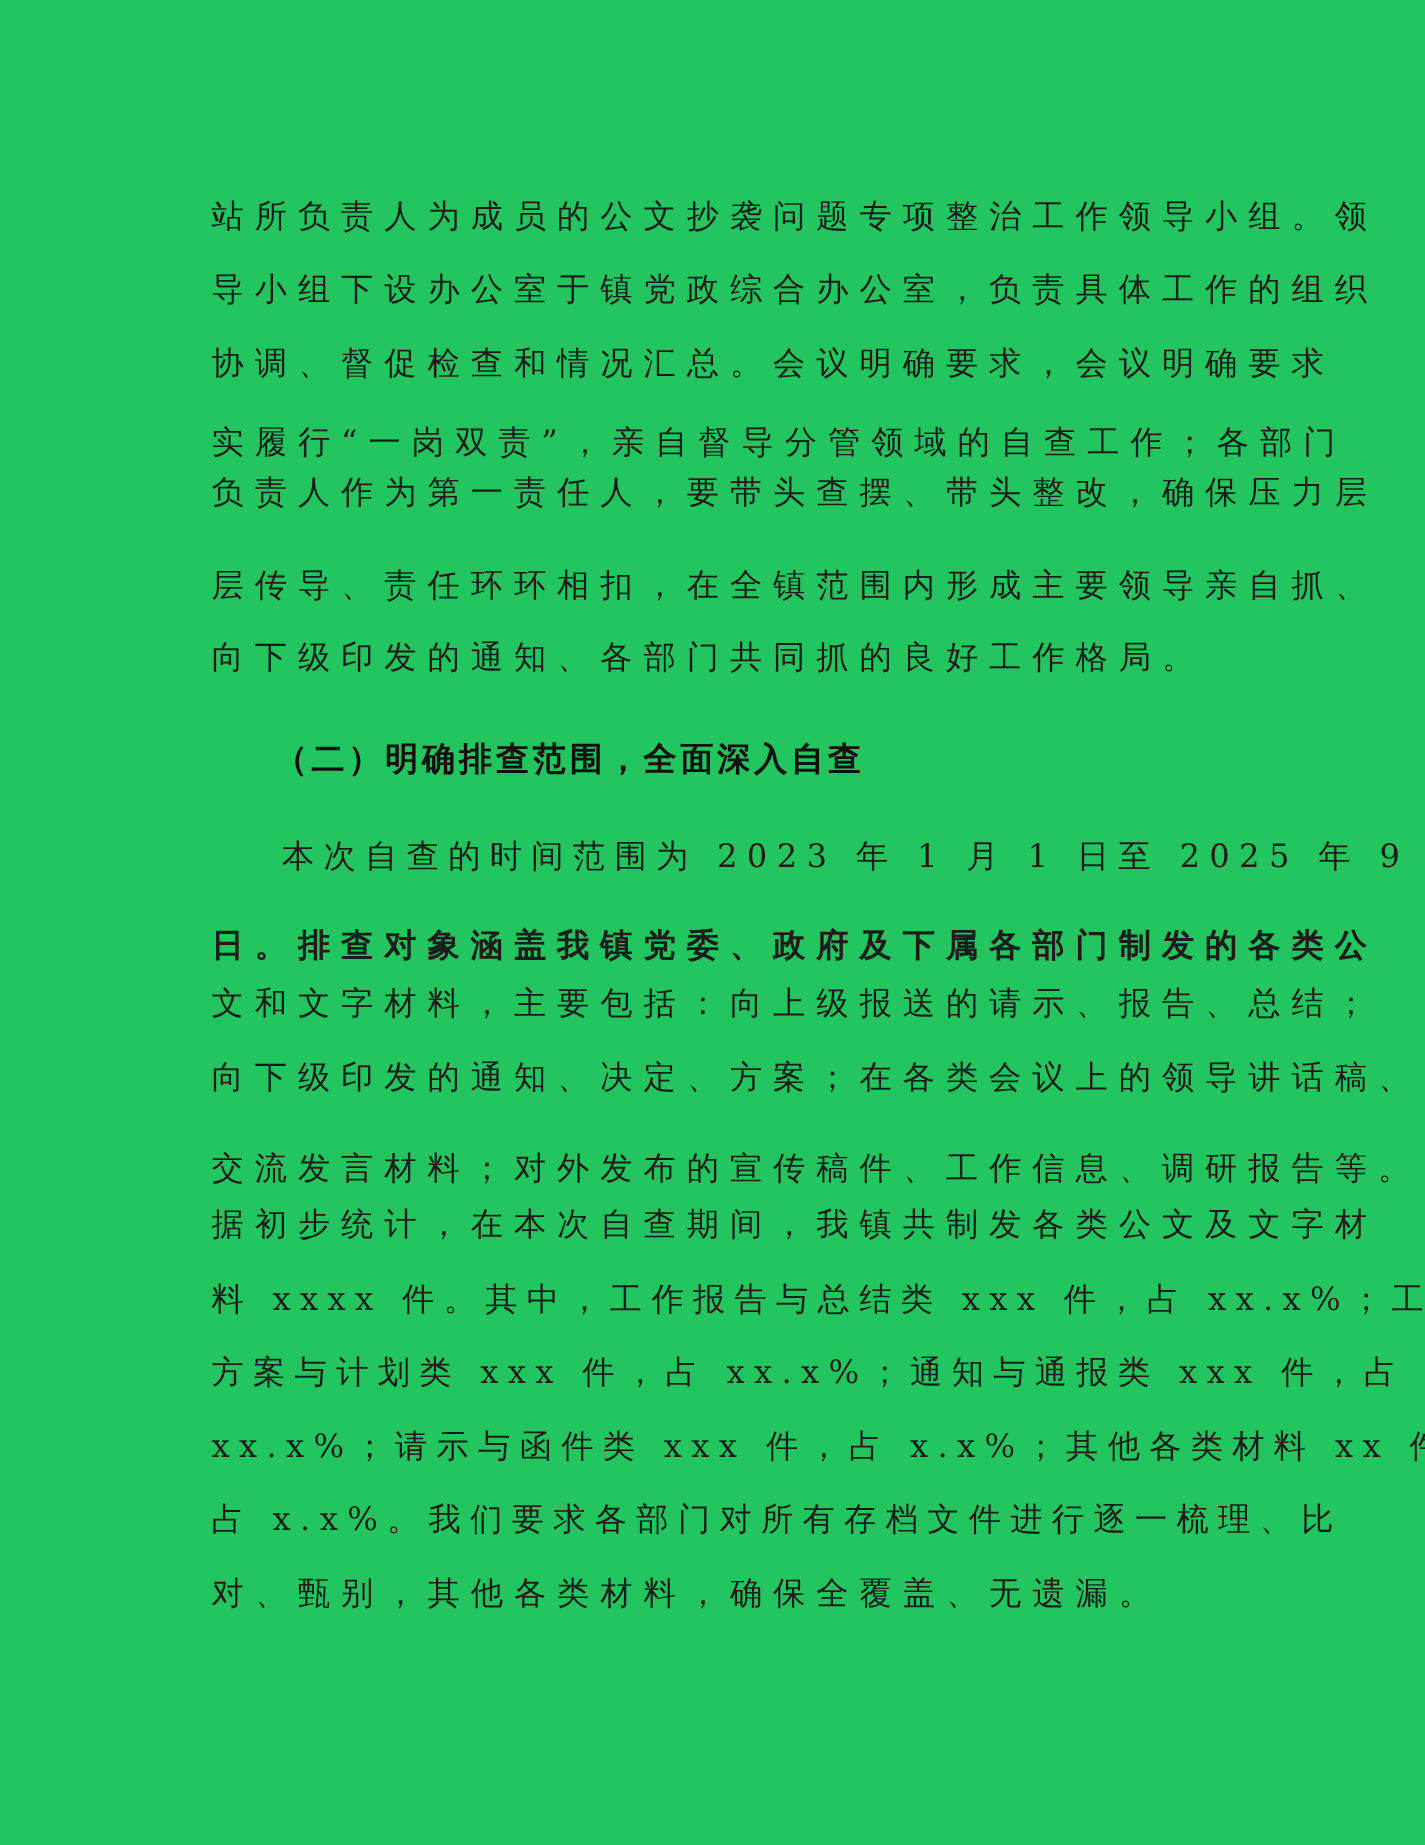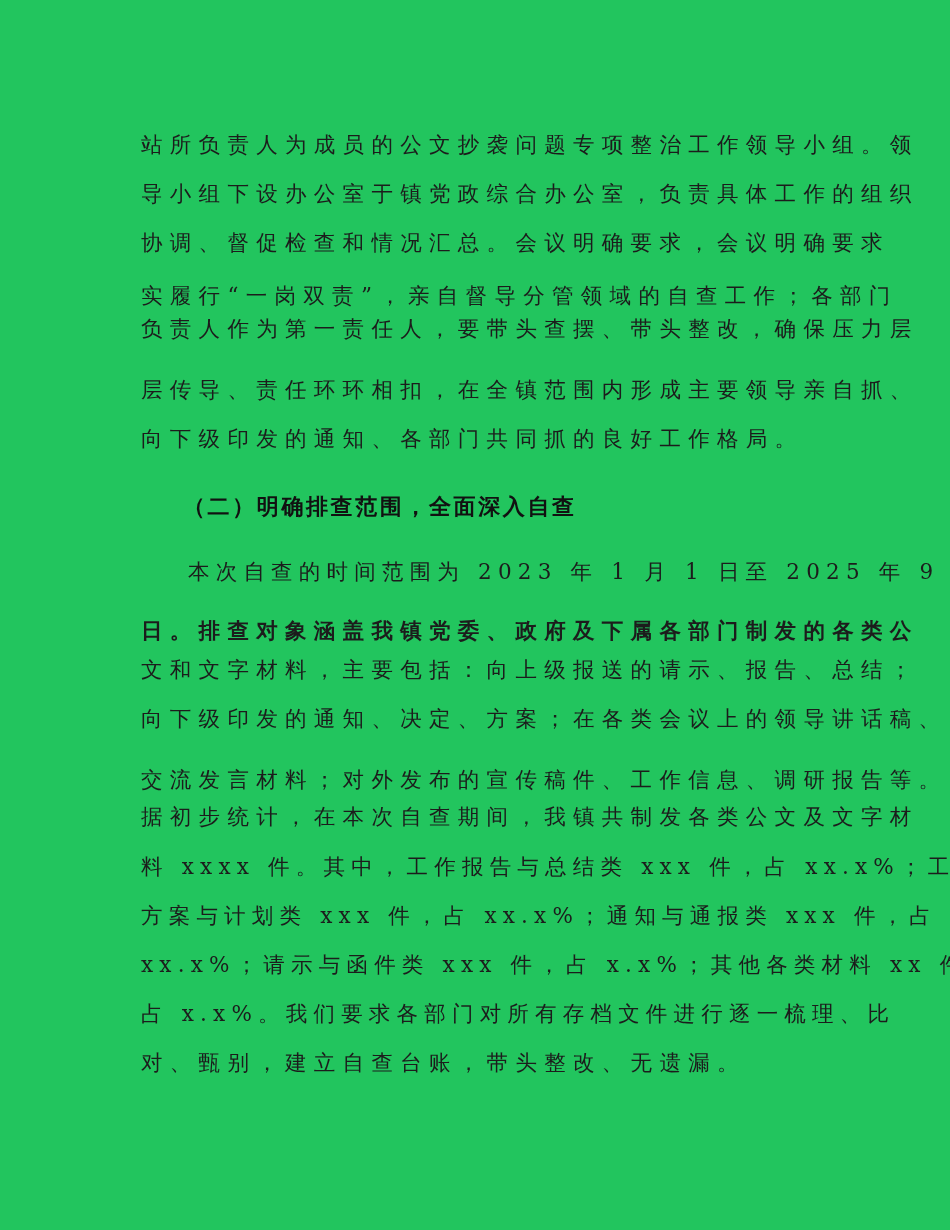--- a/index.html
+++ b/index.html
@@ -75,16 +75,16 @@
     <div class="line indent tight" style="top:557px;">本次自查的时间范围为 2023 年 1 月 1 日至 2025 年 9 月 30</div>
     <div class="line" style="top:616px;font-weight:bold;">日。排查对象涵盖我镇党委、政府及下属各部门制发的各类公</div>
     <div class="line" style="top:655px;text-align:right;">文和文字材料，主要包括：向上级报送的请示、报告、总结；</div>
     <div class="line" style="top:704px;">向下级印发的通知、决定、方案；在各类会议上的领导讲话稿、</div>
     <div class="line" style="top:753px;margin-top:12px;">交流发言材料；对外发布的宣传稿件、工作信息、调研报告等。</div>
     <div class="line" style="top:802px;">据初步统计，在本次自查期间，我镇共制发各类公文及文字材</div>
     <div class="line tight" style="top:852px;">料 xxxx 件。其中，工作报告与总结类 xxx 件，占 xx.x%；工作</div>
     <div class="line tight" style="top:901px;">方案与计划类 xxx 件，占 xx.x%；通知与通报类 xxx 件，占</div>
     <div class="line tight" style="top:950px;">xx.x%；请示与函件类 xxx 件，占 x.x%；其他各类材料 xx 件，</div>
     <div class="line tight" style="top:999px;">占 x.x%。我们要求各部门对所有存档文件进行逐一梳理、比</div>
-    <div class="line" style="top:1048px;">对、甄别，建立自查台账，带头整改、无遗漏。</div>
+    <div class="line" style="top:1048px;">对、甄别，其他各类材料，确保全覆盖、无遗漏。</div>
   </div>
 
 </div>
 
 </body></html>

